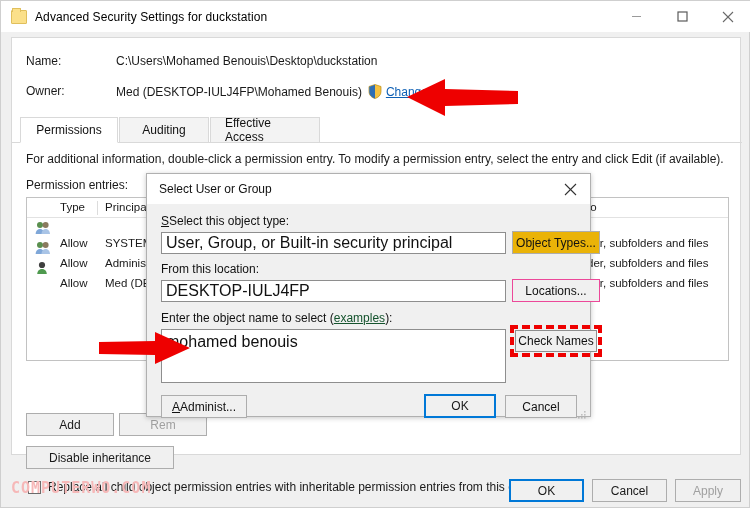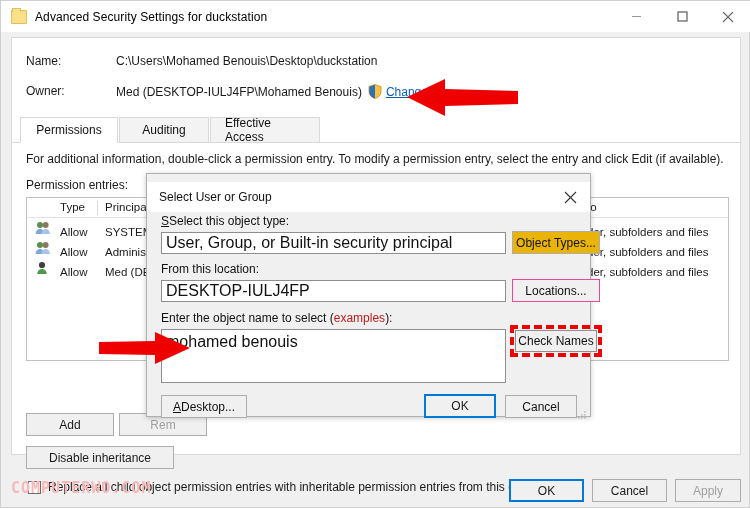--- a/index.html
+++ b/index.html
@@ -102,21 +102,21 @@
     height: 20px; border-bottom: 1px solid #e2e2e2;
     position: relative; background: #ffffff;
   }
   .lhead .hc {
     position: absolute; top: 3px; font-size: 11.5px; color: #1a1a1a;
   }
   .lhead .hsep {
     position: absolute; top: 3px; width: 1px; height: 14px; background: #dcdcdc;
   }
   .lrow { position: relative; height: 20px; }
-  .lrow .cell { position: absolute; top: 8px; font-size: 11.5px; color: #1a1a1a; white-space: nowrap; }
+  .lrow .cell { position: absolute; top: 19px; font-size: 11.5px; color: #1a1a1a; white-space: nowrap; }
   .usericon {
     position: absolute; left: 8px; top: 3px; width: 16px; height: 14px;
   }
 
   .col-type { left: 33px; }
   .col-principal { left: 78px; }
   .col-applies { left: 560px; }
 
   
   .btn {
@@ -156,21 +156,21 @@
   }
 
   
   .dialog {
     position: absolute; left: 145px; top: 172px; width: 445px; height: 244px;
     background: #f0f0f0;
     border: 1px solid #b0b0b0;
     box-shadow: 0 1px 5px rgba(0,0,0,.22);
   }
   .dlg-title {
-    position: absolute; left: 0; top: 8px; width: 100%; height: 30px;
+    position: absolute; left: 0; top: 0; width: 100%; height: 30px;
     background: #ffffff;
     display: flex; align-items: center;
   }
   .dlg-title-text { margin-left: 12px; font-size: 12px; color: #111; }
   .dlg-close {
     position: absolute; right: 0; top: 0; width: 40px; height: 30px;
     display: flex; align-items: center; justify-content: center; color: #333;
   }
   .dlg-body { position: absolute; left: 0; top: 30px; width: 100%; height: 214px; }
 
@@ -200,21 +200,21 @@
 
   #d-lbl-objname { left: 14px; top: 107px; }
   #d-fld-objname { left: 14px; top: 125px; width: 345px; height: 54px; }
   #d-btn-checknames { left: 368px; top: 126px; width: 82px; height: 22px;
                       background:#f0f0f0; border:1px solid #8e8e8e; }
   .checknames-hl {
     position: absolute; left: 363px; top: 121px; width: 92px; height: 32px;
     border: 4px dashed #ee0000;
   }
 
-  .examples { color: #b91c1c; }
+  .examples { color: #14532d; text-decoration: underline; }
 
   #d-btn-advanced { left: 14px; top: 191px; width: 86px; height: 23px;
                     background:#f0f0f0; border:1px solid #adadad; }
   #d-btn-ok { left: 277px; top: 190px; width: 72px; height: 24px; }
   #d-btn-cancel { left: 358px; top: 191px; width: 72px; height: 23px;
                   background:#f0f0f0; border:1px solid #adadad; }
   .dbtn {
     position: absolute; display: flex; align-items: center; justify-content: center;
     font-size: 12px; color: #111; font-family: "Liberation Sans", sans-serif;
   }
@@ -363,21 +363,21 @@
       <div class="dfield" id="d-fld-location">DESKTOP-IULJ4FP</div>
       <div class="dbtn" id="d-btn-locations">Locations...</div>
 
       <div class="dlabel" id="d-lbl-objname"><span>Enter the object name to select (</span><span class="examples">examples</span><span>):</span></div>
       <div class="dfield multiline" id="d-fld-objname">mohamed benouis</div>
       <div class="dbtn" id="d-btn-checknames">Check Names</div>
       <div class="checknames-hl"></div>
 
       <div class="dbtn" id="d-btn-advanced">
           <u>A</u>
-          <span>Desktop...</span>
+          <span>Administ...</span>
         </div>
       <div class="btn default" id="d-btn-ok">OK</div>
       <div class="dbtn" id="d-btn-cancel">Cancel</div>
 
       <div class="grip">
         <svg width="10" height="10" viewBox="0 0 10 10">
             <g fill="#9a9a9a">
               <rect x="7" y="1" width="1.6" height="1.6"></rect>
               <rect x="4" y="4" width="1.6" height="1.6"></rect>
               <rect x="7" y="4" width="1.6" height="1.6"></rect>

